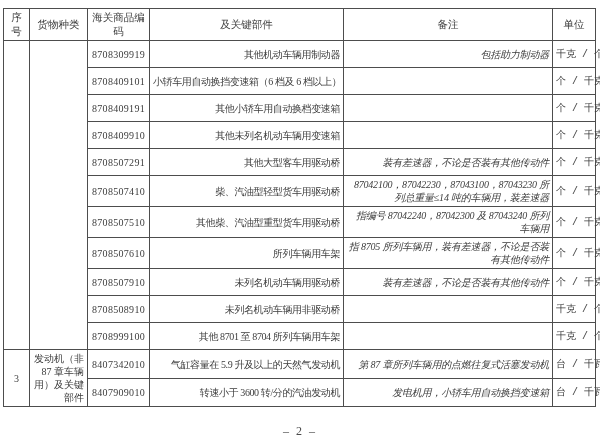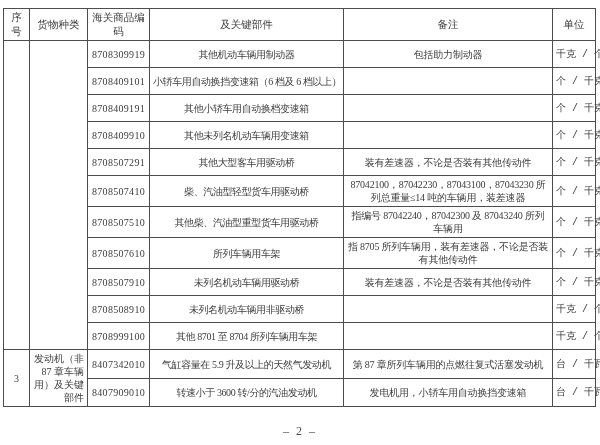--- a/index.html
+++ b/index.html
@@ -25,22 +25,22 @@
     padding:2px 3px;
     vertical-align:middle;
     font-weight:normal;
     word-break:break-all;
   }
   thead th{height:26px;text-align:center;font-size:10.5px;}
   td{height:22px;}
   .c-seq{text-align:center;}
   .c-cat{text-align:right;padding:2px 4px;}
   .c-code{text-align:center;letter-spacing:0.3px;font-family:"Liberation Serif","DejaVu Serif",serif;}
-  .c-name{text-align:center;letter-spacing:-0.4px;white-space:nowrap;overflow:hidden;}
-  .c-note{text-align:center;letter-spacing:-0.2px;}
+  .c-name{text-align:right;letter-spacing:-0.4px;white-space:nowrap;overflow:hidden;}
+  .c-note{text-align:right;letter-spacing:-0.2px;font-style:italic;}
   .c-unit{text-align:left;white-space:nowrap;padding:2px 0;font-family:Liberation Mono, monospace;}
   .footer{
     position:absolute;left:0;top:424px;width:600px;
     text-align:center;font-size:12px;color:#4a4a4a;
     letter-spacing:2px;
   }
 </style>
 </head>
 <body>
 

